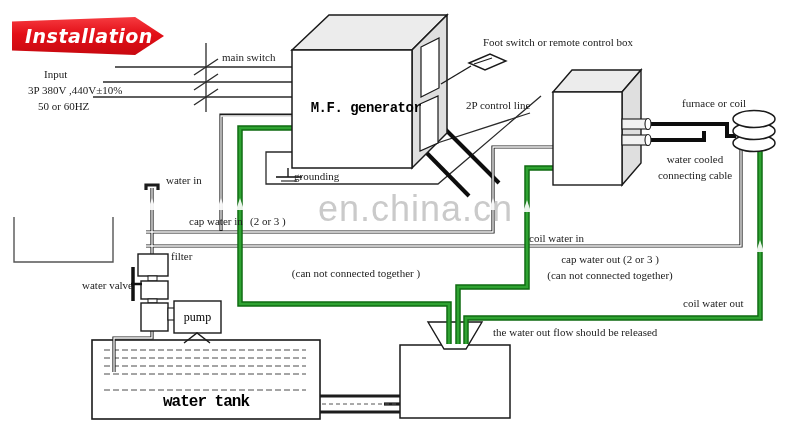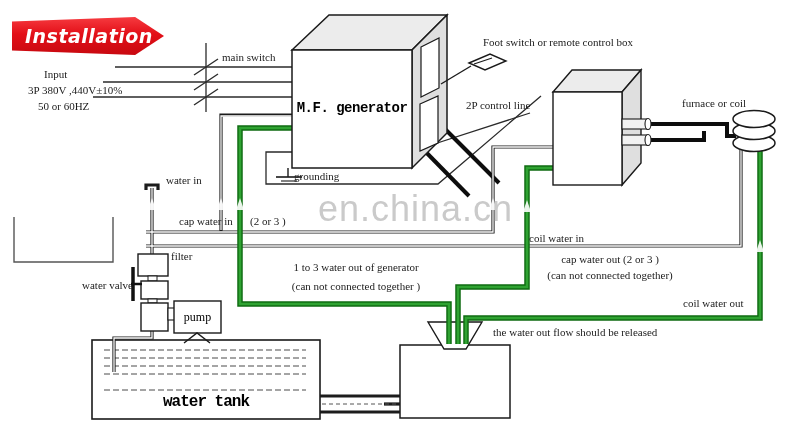--- a/index.html
+++ b/index.html
@@ -3,21 +3,21 @@
 <meta charset="utf-8">
 <style>
   html,body{margin:0;padding:0;background:#fff;}
   #stage{position:relative;width:800px;height:430px;background:#fff;overflow:hidden;
          font-family:"Liberation Serif",serif;}
   #diagram-svg{position:absolute;left:0;top:0;z-index:1;}
   .lbl{position:absolute;z-index:2;font-size:11px;color:#1b1b1b;white-space:nowrap;line-height:13px;}
   .lbl-block{white-space:normal;text-align:center;}
   .title{position:absolute;z-index:2;display:flex;align-items:center;justify-content:center;
          font-family:"Liberation Mono","DejaVu Sans Mono",monospace;font-weight:bold;color:#000;}
-  #gen-title{left:292px;top:68px;width:120px;height:80px;font-size:14px;letter-spacing:-0.5px;}
+  #gen-title{left:292px;top:68px;width:120px;height:80px;font-size:14px;letter-spacing:-0.5px;padding-left:14px;}
   #cap-title{left:553px;top:128px;width:69px;height:30px;font-size:13px;letter-spacing:-1px;}
   #he-title{left:400px;top:345px;width:110px;height:73px;font-size:13px;letter-spacing:-1px;}
   #tank-title{left:92px;top:386px;width:228px;height:32px;font-size:16px;letter-spacing:-1px;}
   #banner{position:absolute;left:12px;top:17px;width:152px;height:38px;z-index:4;
           background:linear-gradient(180deg,#f63b40 0%,#e30f18 45%,#c80910 100%);
           clip-path:polygon(0% 12%,81% 0%,100% 50%,81% 100%,0% 88%);
           display:flex;align-items:center;}
   #banner span{color:#fff;font-family:"DejaVu Sans",sans-serif;font-weight:bold;font-style:italic;
           font-size:19px;padding-left:13px;letter-spacing:0.5px;}
   #watermark{position:absolute;left:318px;top:188px;z-index:3;
@@ -180,31 +180,34 @@
   <div id="watermark">en.china.cn</div>
 
   <div class="lbl" style="left:44px;top:68px">Input</div>
   <div class="lbl" style="left:28px;top:84px">3P 380V ,440V±10%</div>
   <div class="lbl" style="left:38px;top:100px">50 or 60HZ</div>
   <div class="lbl" style="left:222px;top:51px">main switch</div>
 
   <div class="lbl" style="left:483px;top:36px">Foot switch or remote control box</div>
   <div class="lbl" style="left:466px;top:99px">2P control line</div>
   <div class="lbl" style="left:682px;top:97px">furnace or coil</div>
+  <div class="lbl lbl-block" style="left:645px;top:153px;width:100px">
+    <div>water cooled</div>
+    <div style="margin-top:3px">connecting cable</div>
+  </div>
   <div class="lbl" style="left:294px;top:170px">grounding</div>
 
   <div class="lbl" style="left:166px;top:174px">water in</div>
-  <div class="lbl" style="left:179px;top:215px">cap water in</div>
+  <div class="lbl" style="left:189px;top:215px">cap water in</div>
   <div class="lbl" style="left:250px;top:215px">(2 or 3 )</div>
   <div class="lbl" style="left:529px;top:232px">coil water in</div>
   <div class="lbl" style="left:171px;top:250px">filter</div>
   <div class="lbl" style="left:82px;top:279px">water valve</div>
 
   <div class="lbl lbl-block" style="left:280px;top:261px;width:152px">
-    <div>1 to 3 water out of generator</div>
     <div style="margin-top:6px">(can not connected together )</div>
   </div>
   <div class="lbl lbl-block" style="left:535px;top:253px;width:150px">
     <div>cap water out (2 or 3 )</div>
     <div style="margin-top:3px">(can not connected together)</div>
   </div>
   <div class="lbl" style="left:683px;top:297px">coil water out</div>
   <div class="lbl" style="left:493px;top:326px">the water out flow should be released</div>
 
   <div class="title" id="gen-title">M.F. generator</div>

